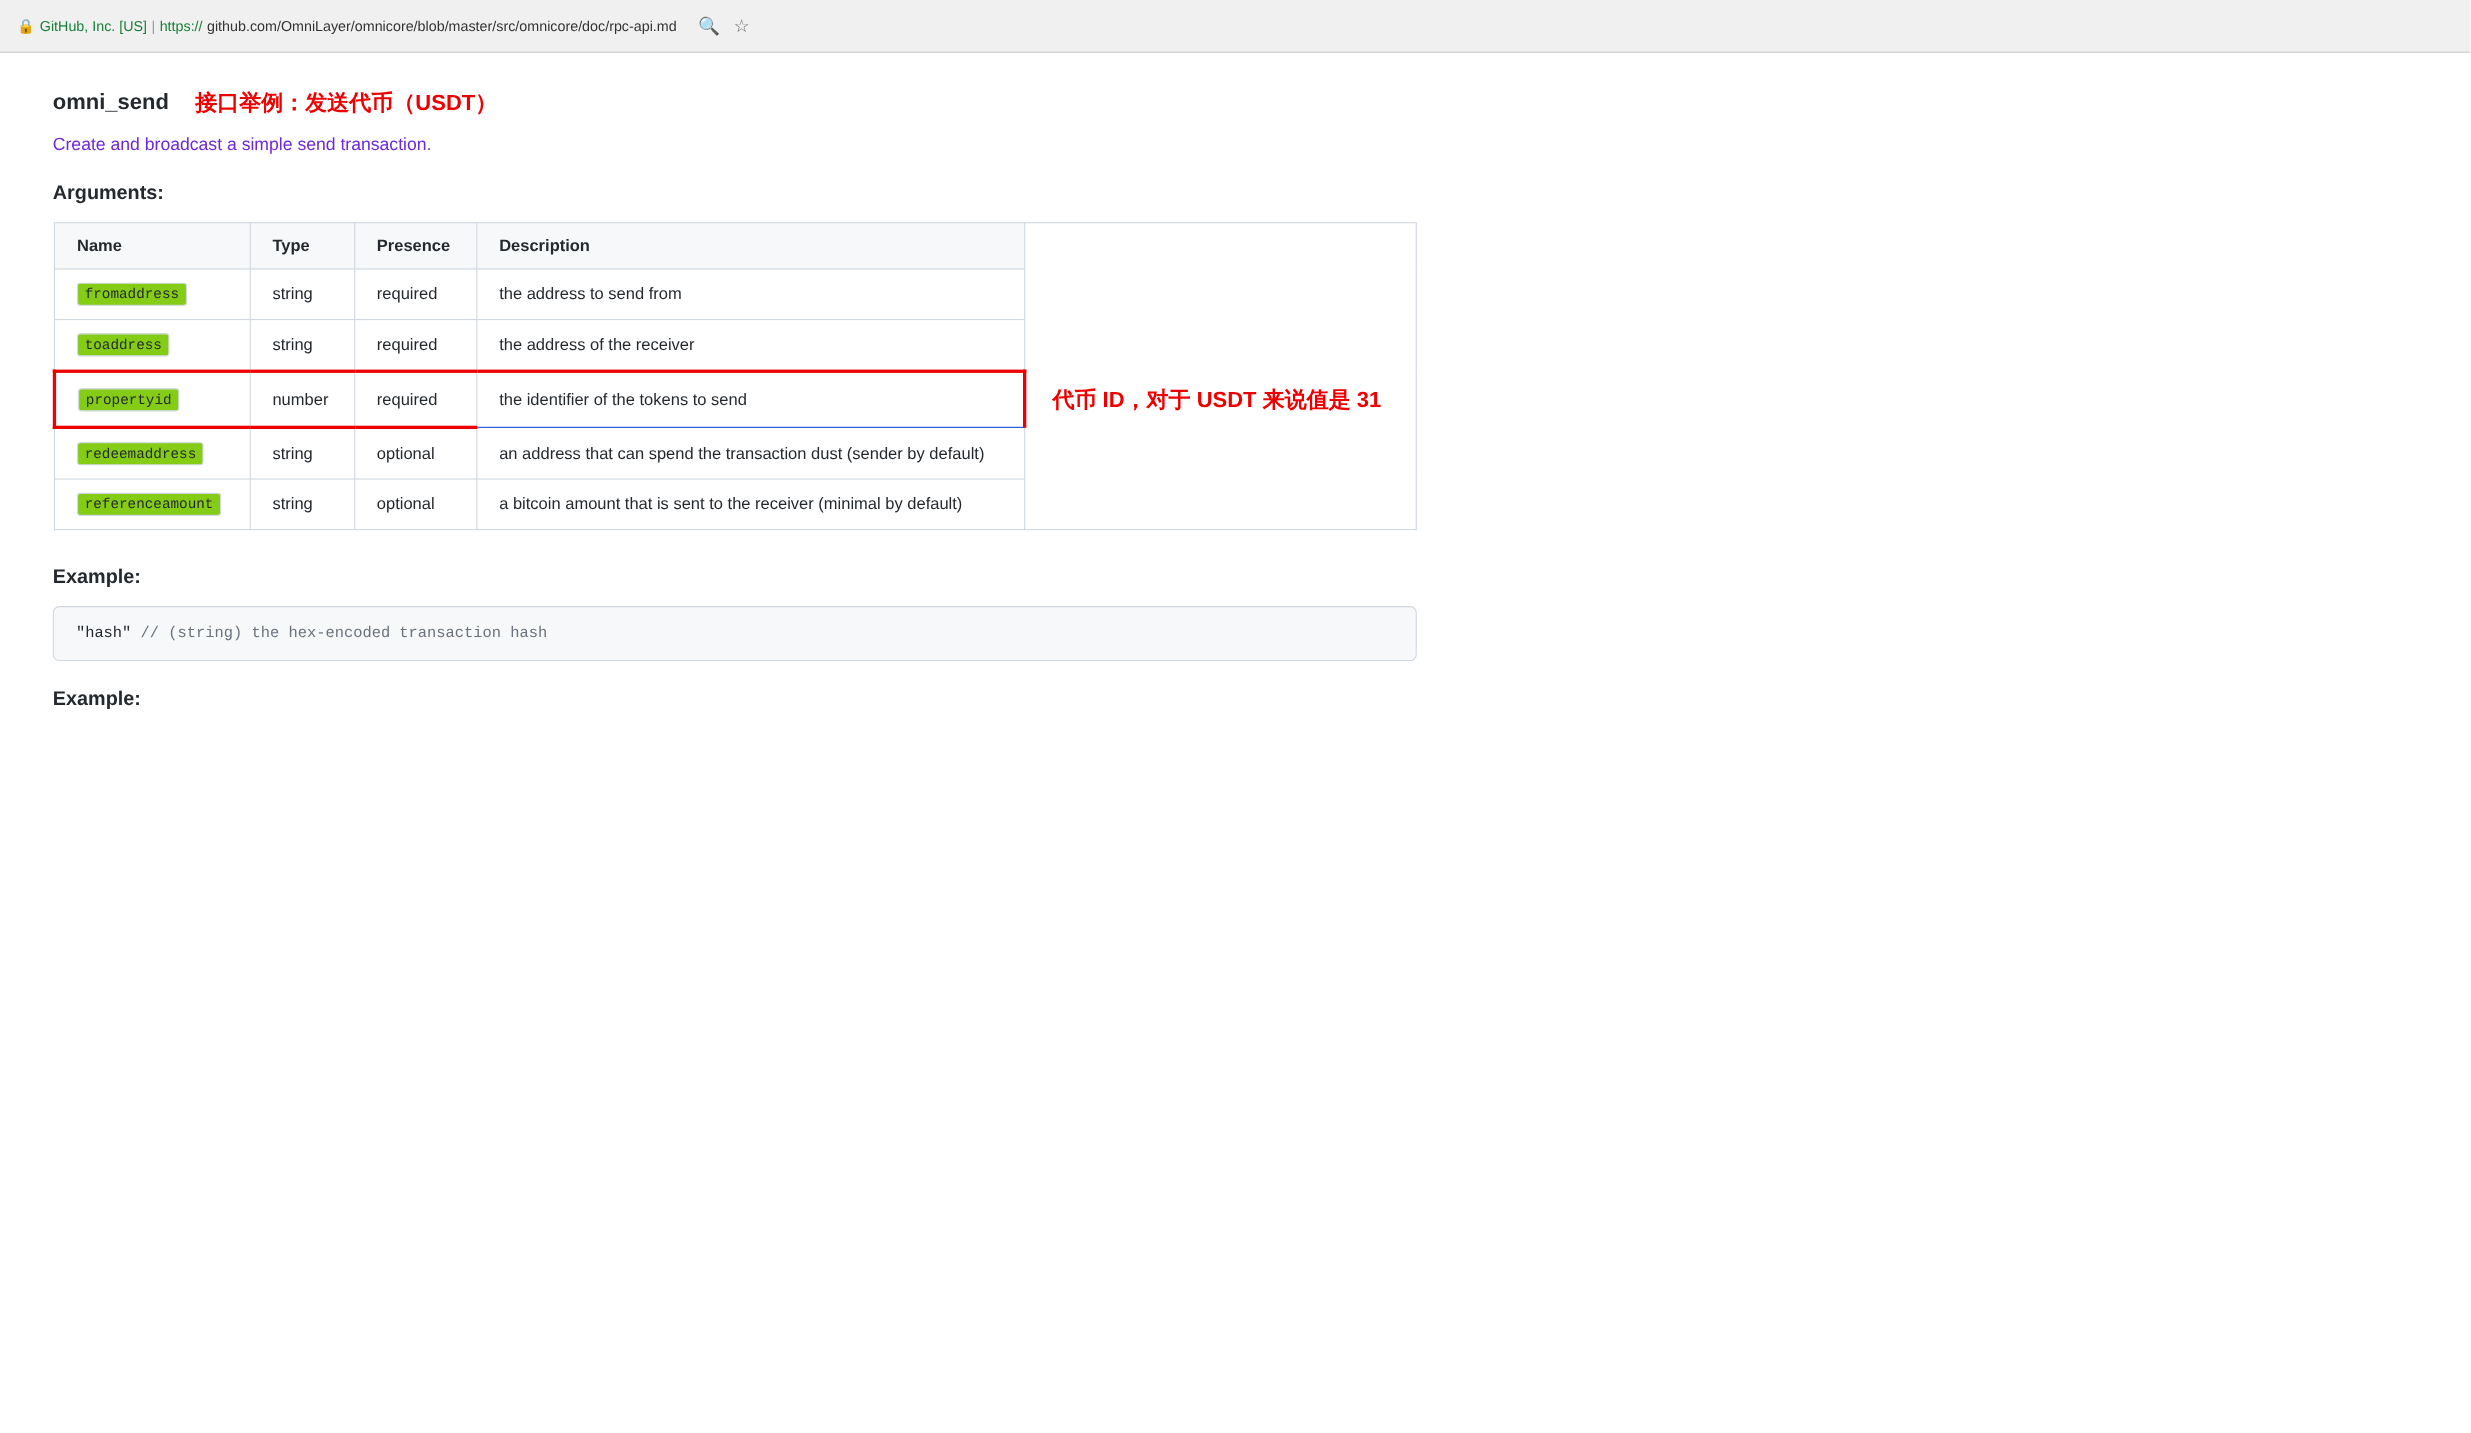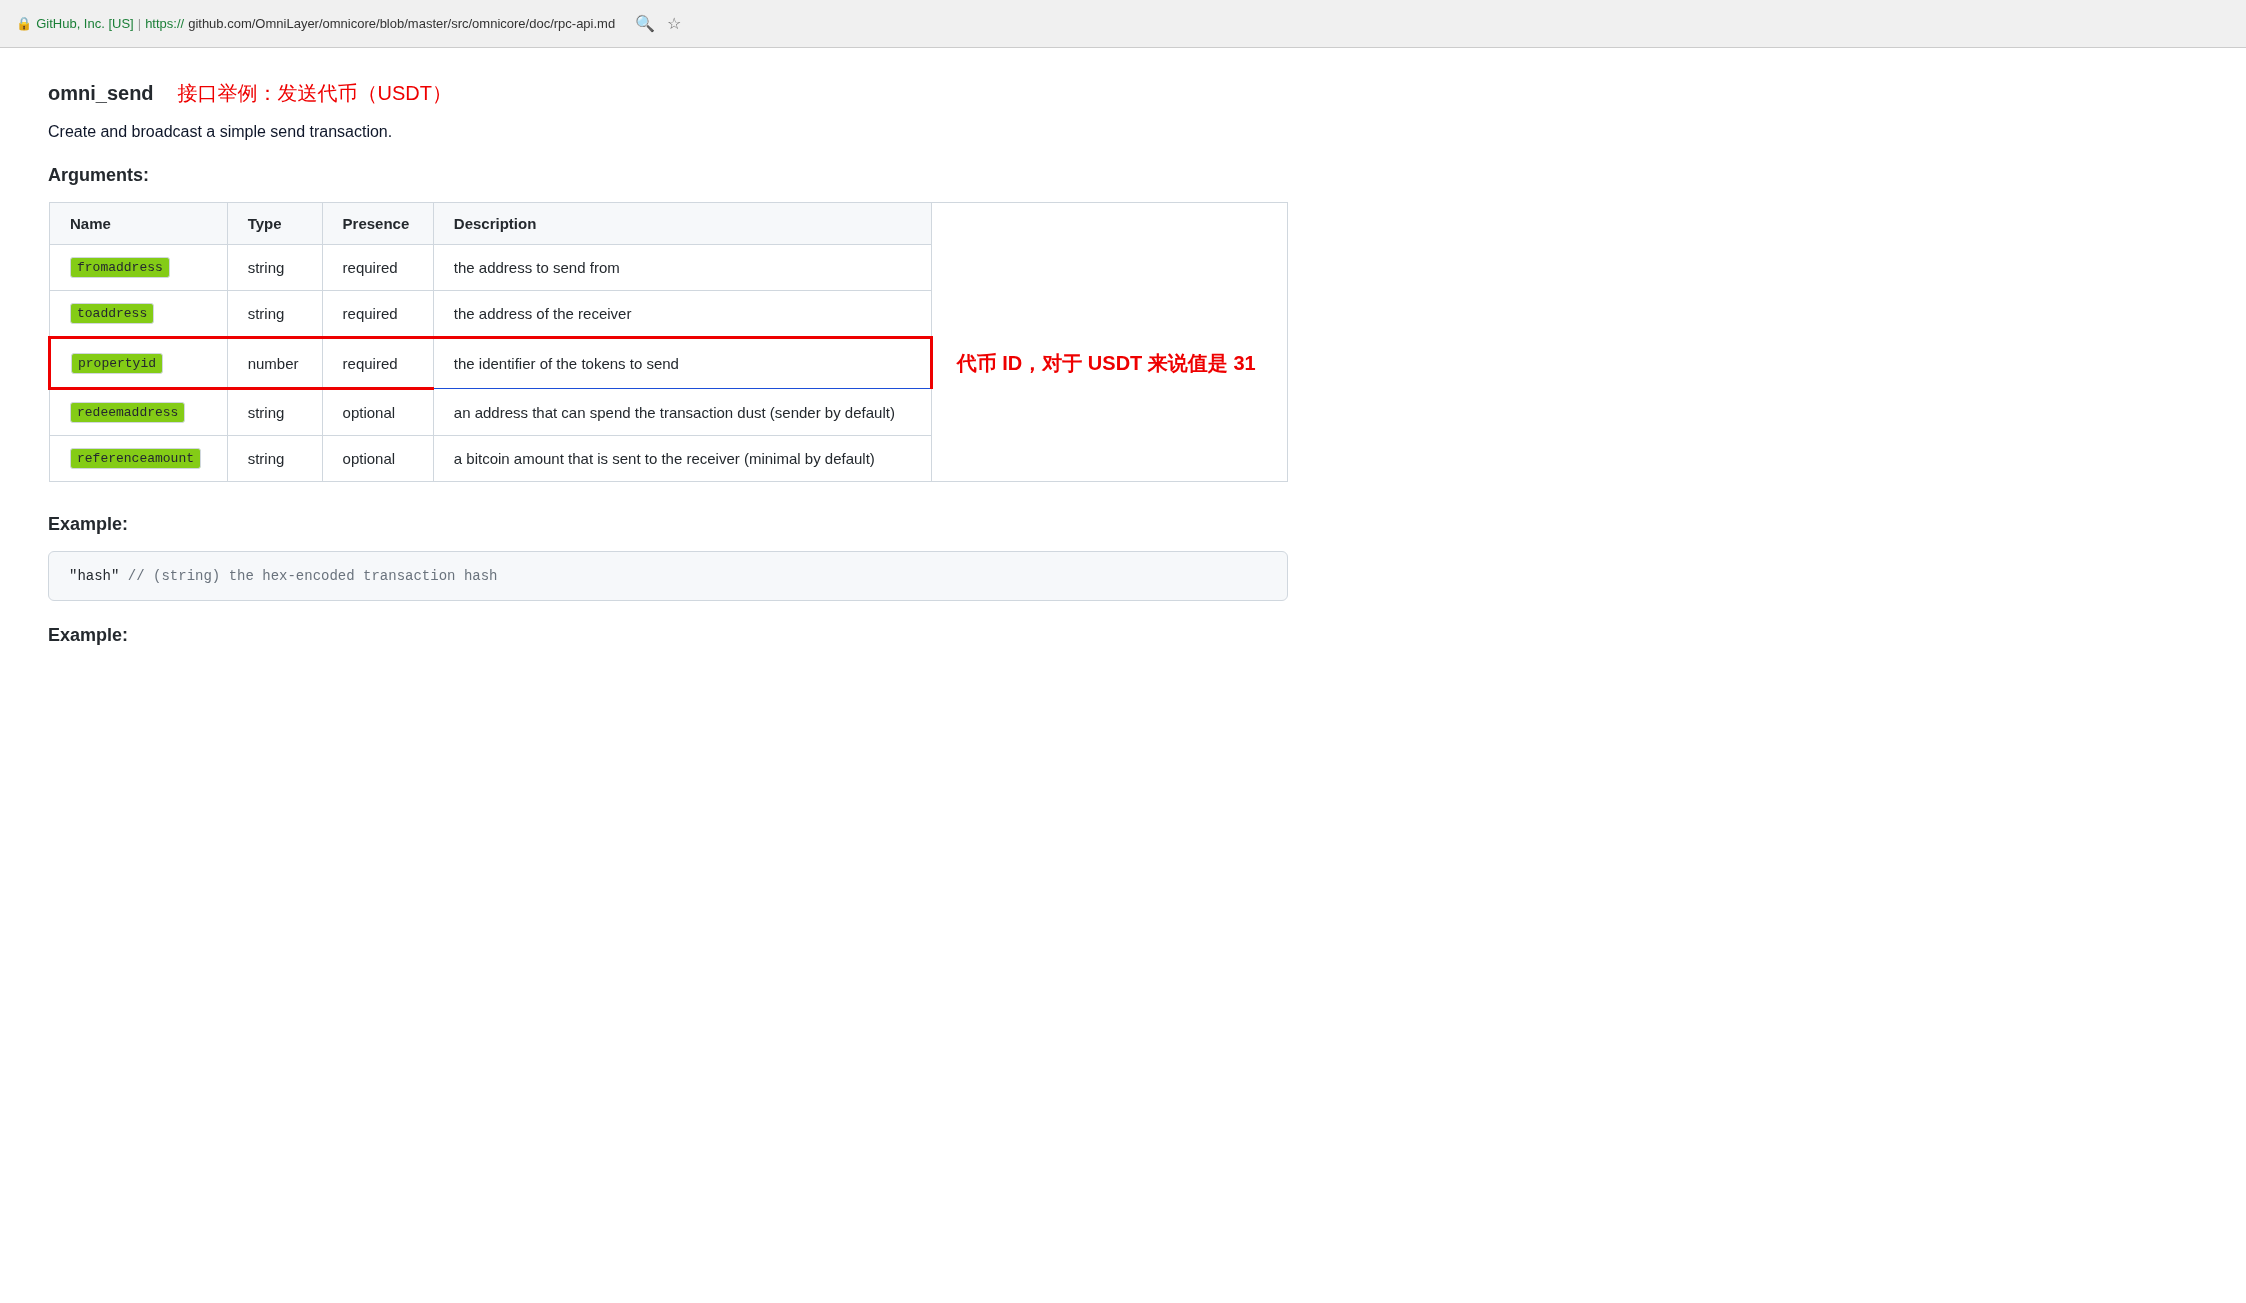--- a/index.html
+++ b/index.html
@@ -82,25 +82,25 @@
 
     .page-title {
       font-weight: bold;
       font-size: 20px;
       color: #24292e;
     }
 
     .chinese-subtitle {
       color: #e00;
       font-size: 20px;
-      font-weight: normal;
+      font-weight: bold;
     }
 
     .description {
-      color: #0f172a;
+      color: #6d28d9;
       font-size: 16px;
       margin-bottom: 24px;
     }
 
     .section-title {
       font-weight: bold;
       font-size: 18px;
       margin-bottom: 16px;
       color: #24292e;
     }

